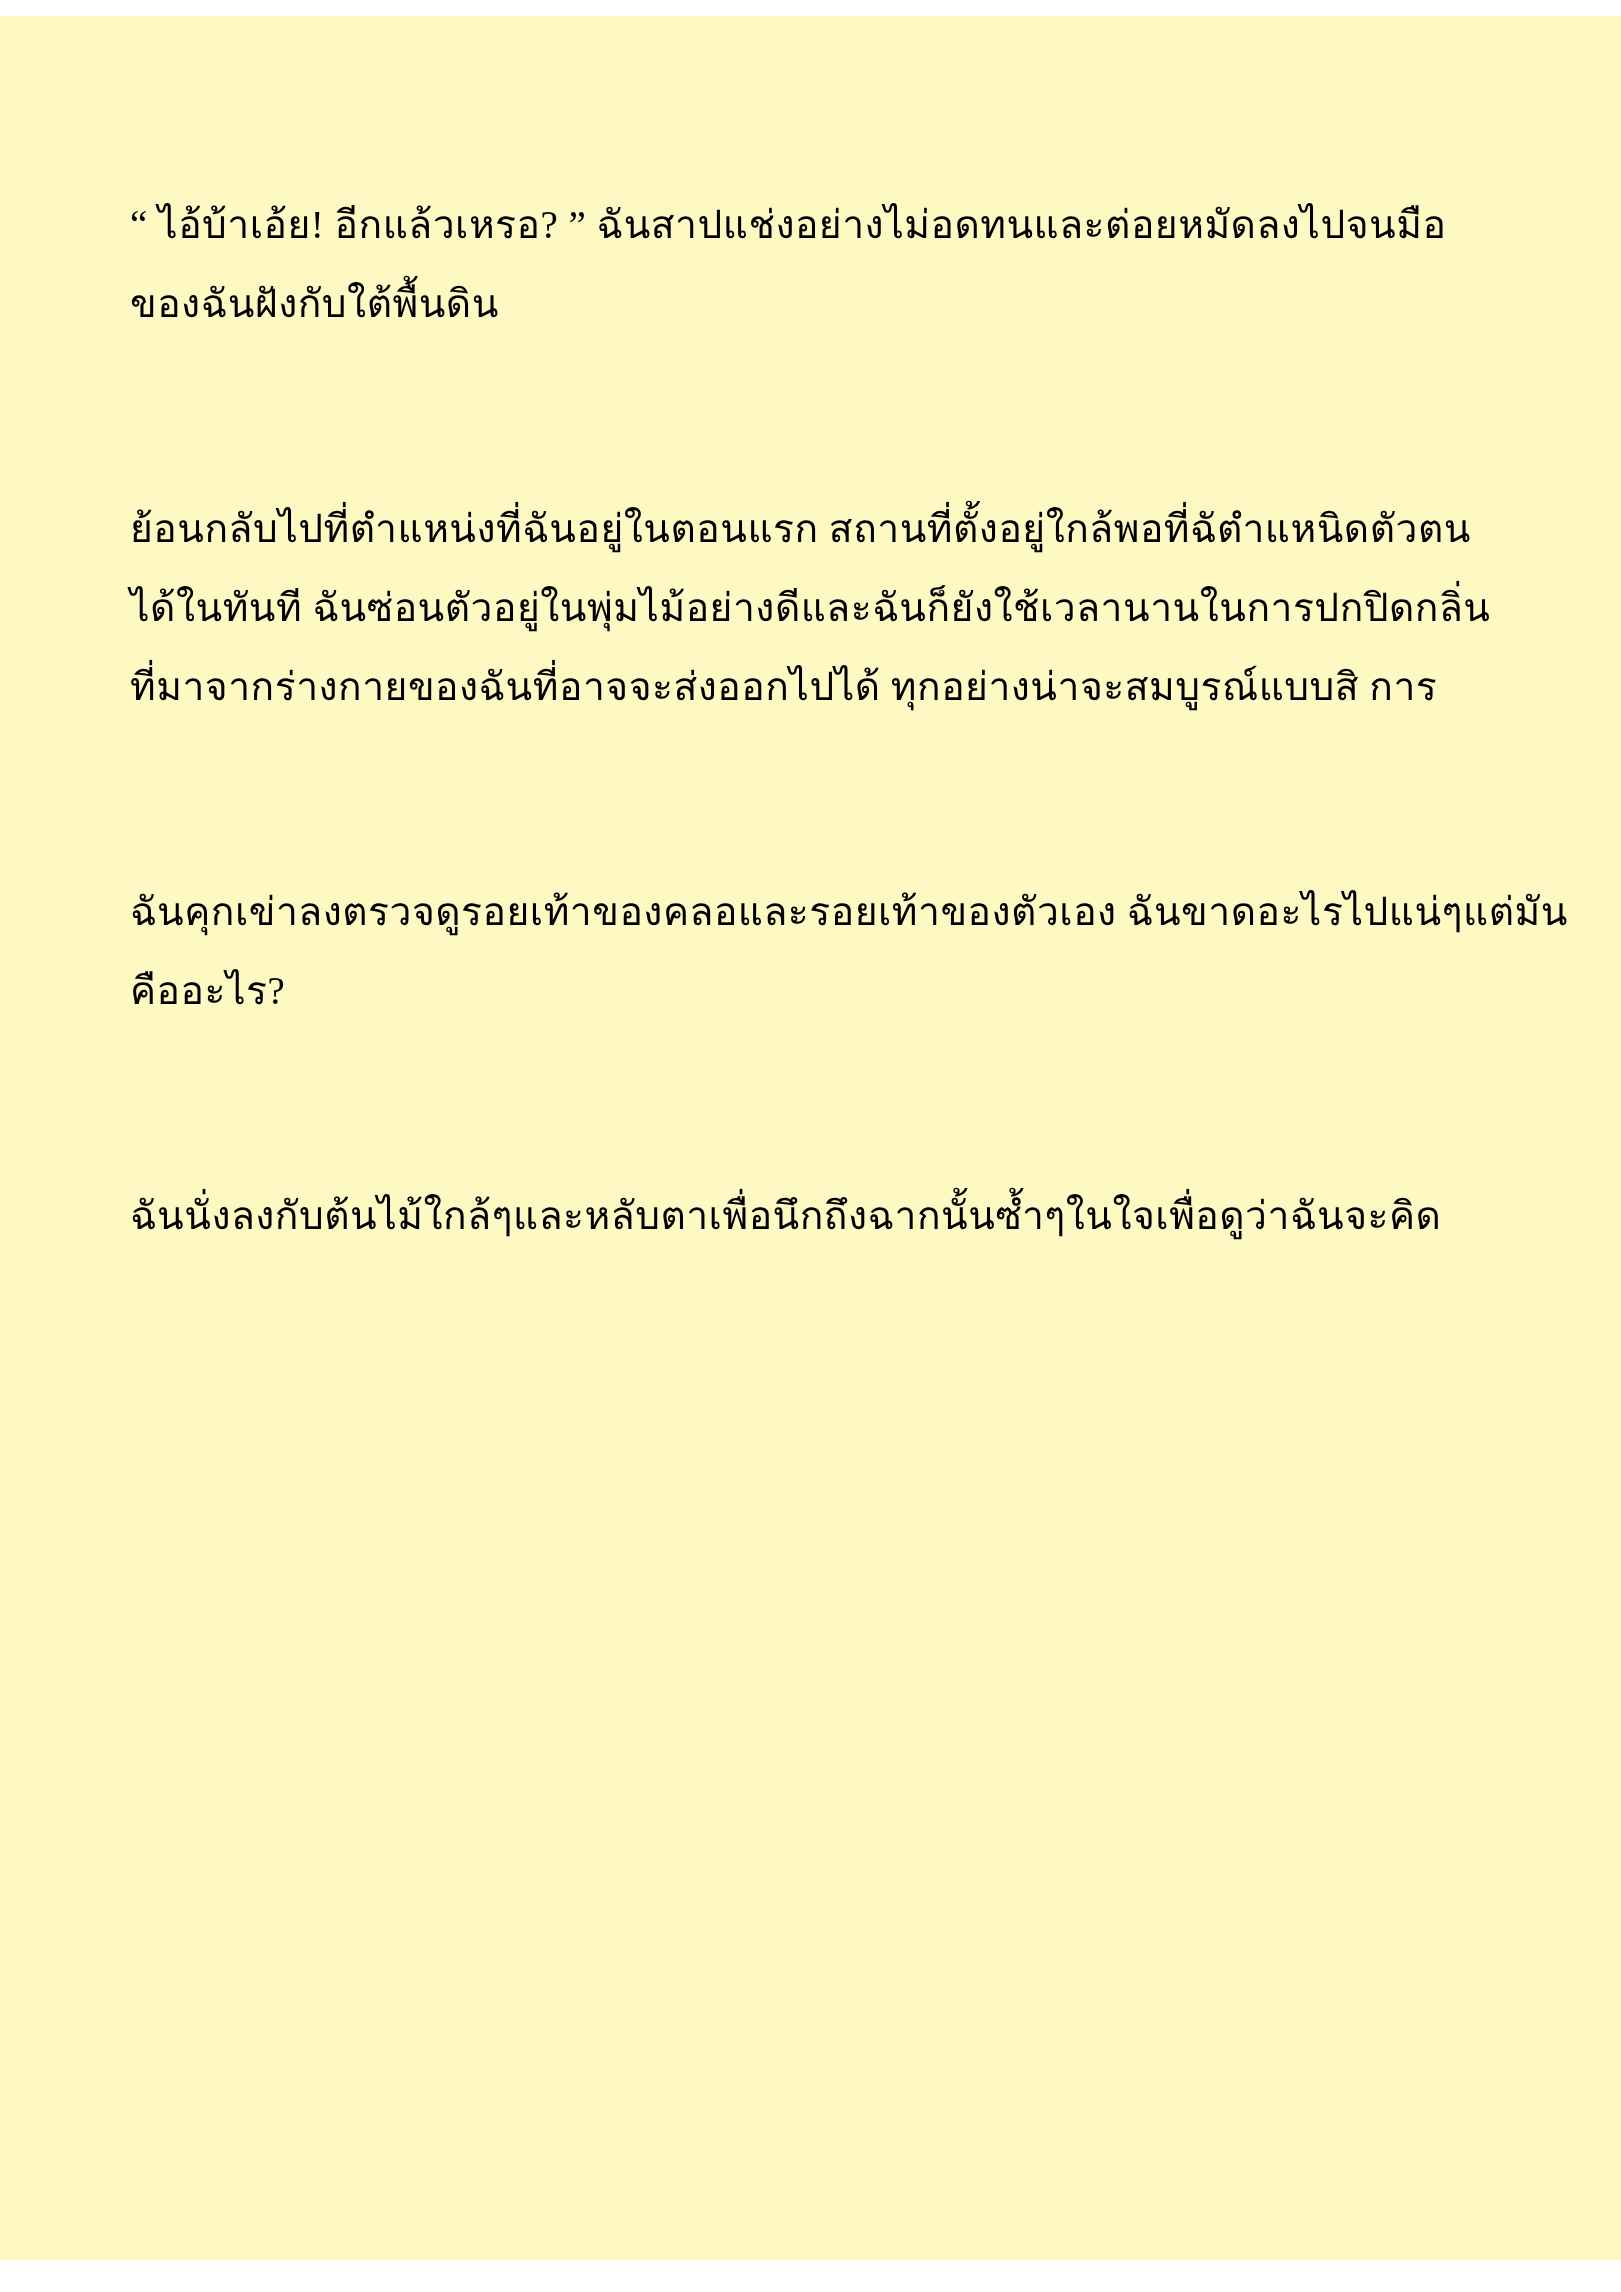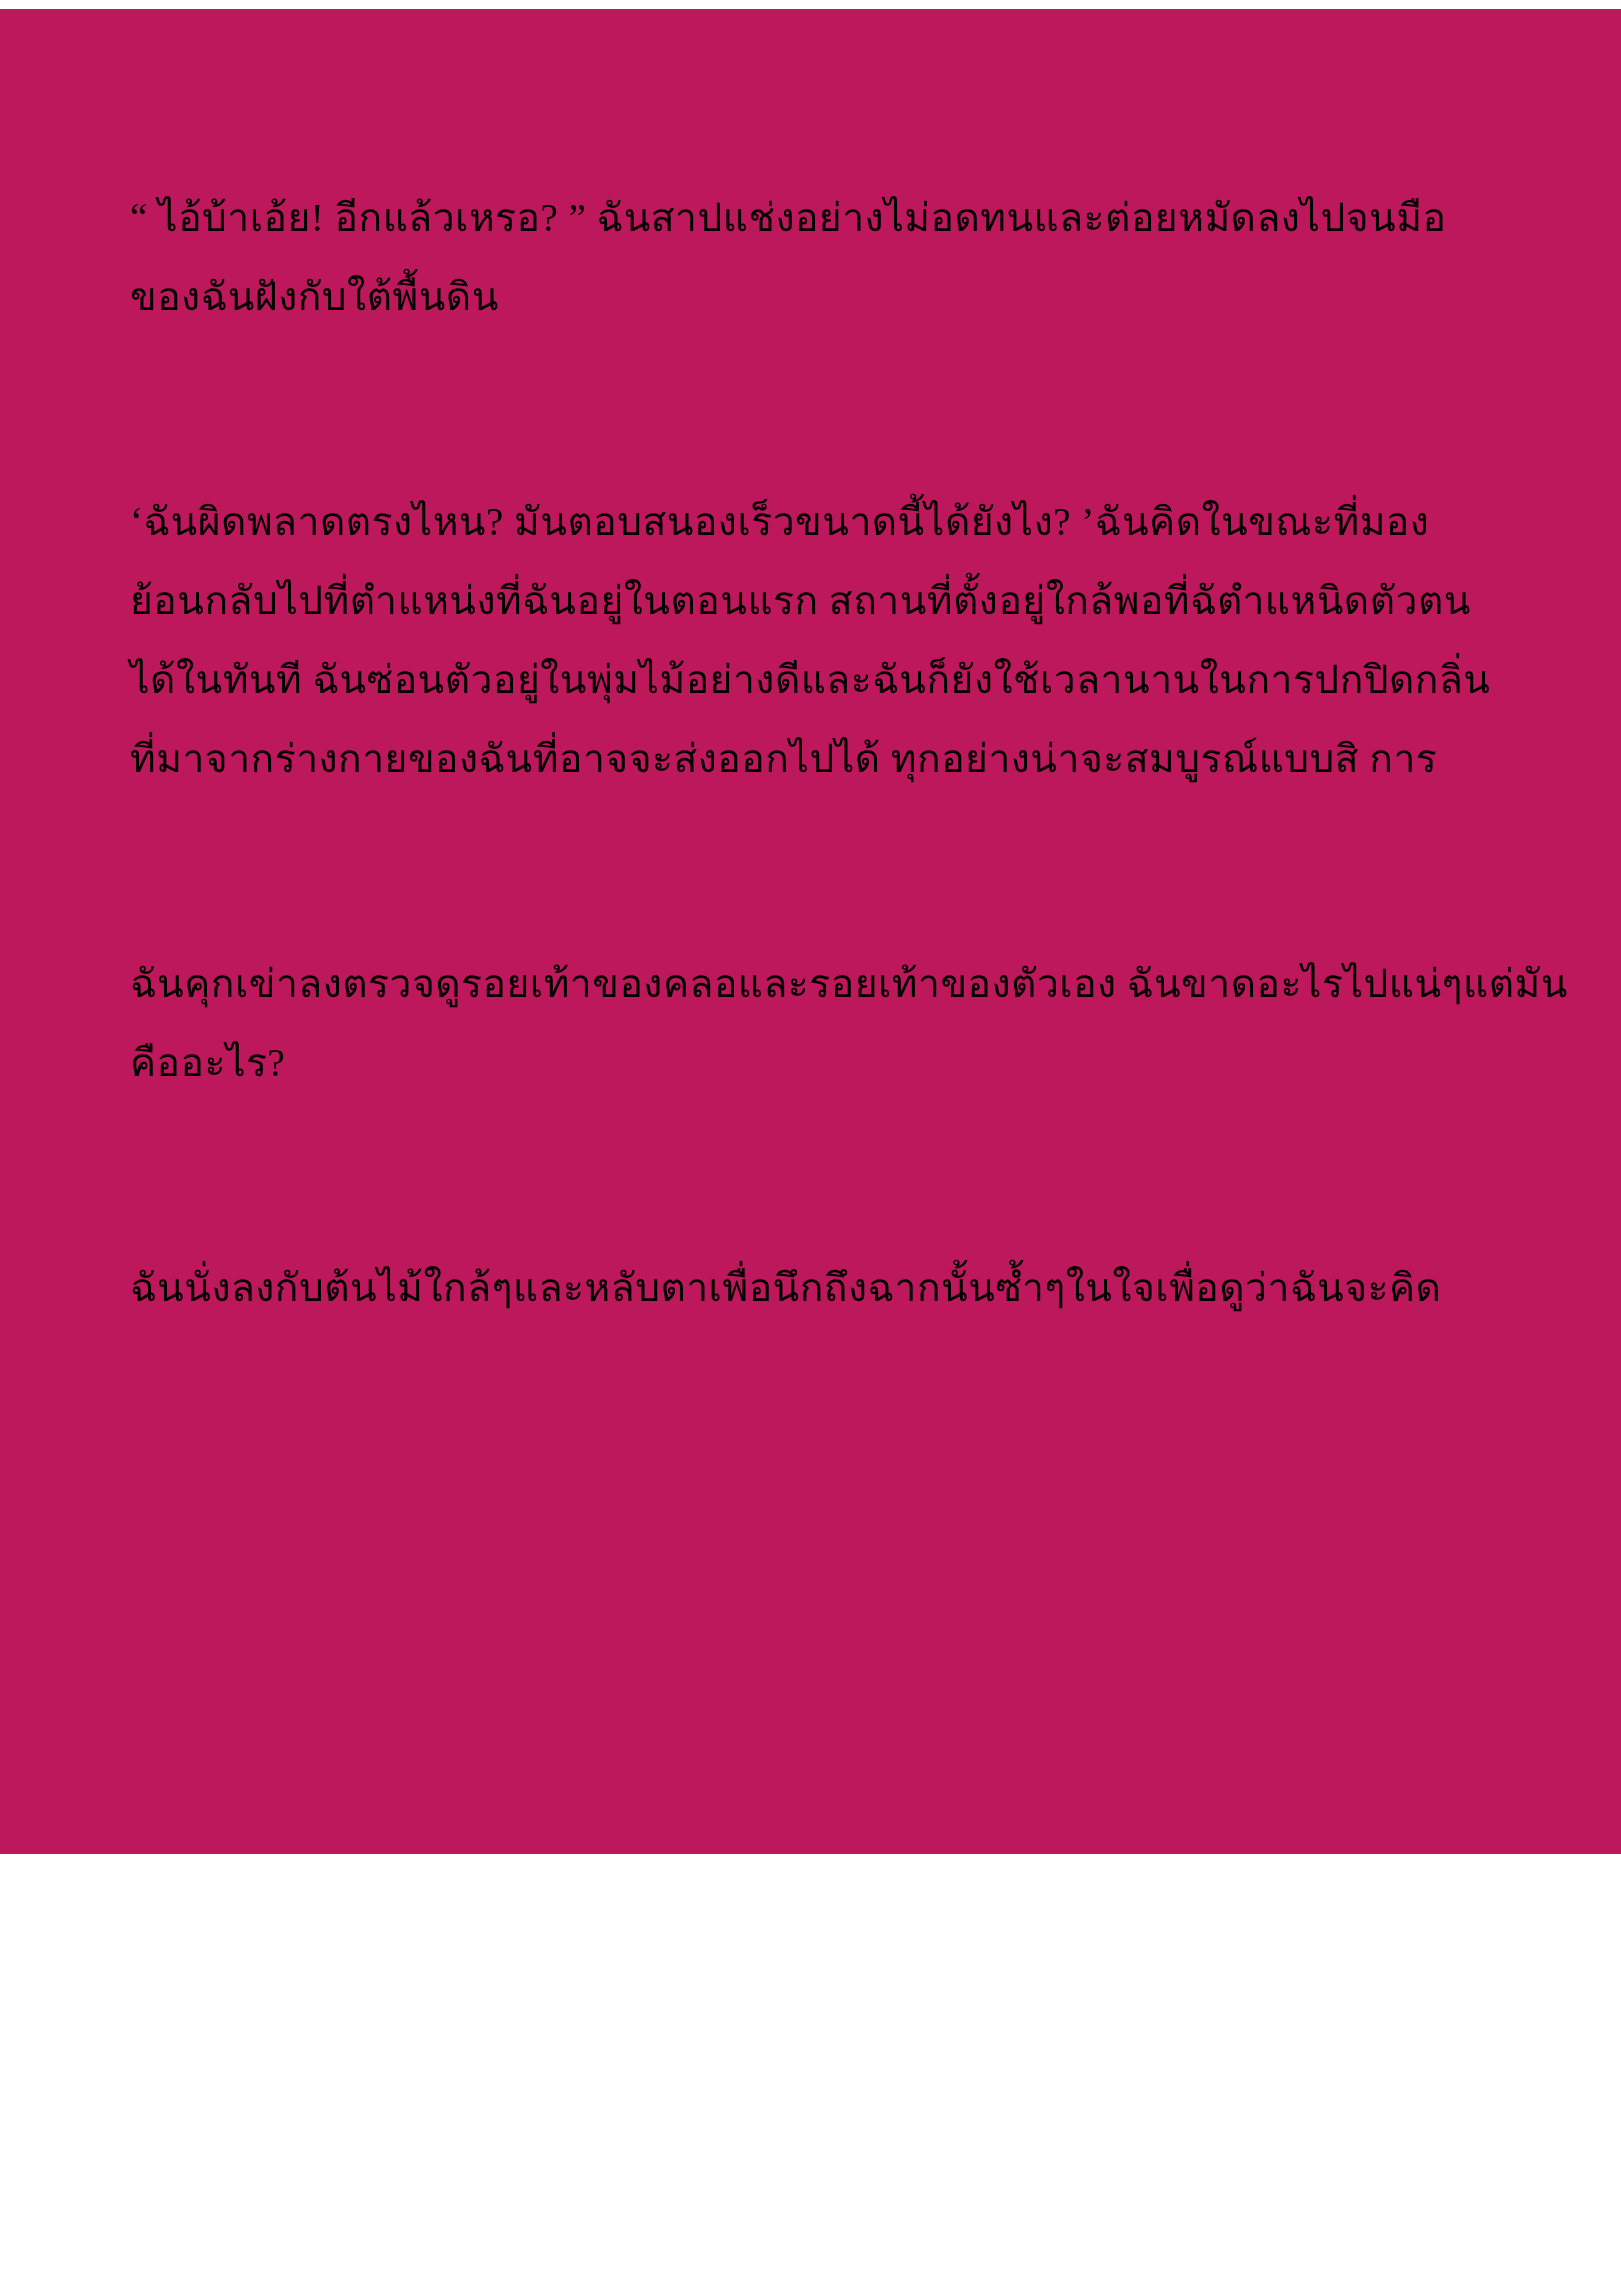--- a/index.html
+++ b/index.html
@@ -3,23 +3,23 @@
 <meta charset="utf-8">
 <style>
   html, body {
     margin: 0;
     padding: 0;
     background: #ffffff;
   }
   .page {
     position: relative;
     width: 1621px;
-    height: 1845px;
-    margin: 9px auto;
-    background: #be185d;
+    height: 2244px;
+    margin: 16px auto;
+    background: #fef9c3;
     color: #000000;
     box-sizing: border-box;
     padding: 169px 116px 0 130px;
     font-family: "Liberation Serif", "DejaVu Serif", sans-serif;
     overflow: hidden;
   }
   .paragraph {
     margin: 0 0 146px 0;
   }
   .line {
@@ -33,21 +33,20 @@
 <body>
 
 <div class="page">
 
   <div class="paragraph">
     <div class="line">“ ไอ้บ้าเอ้ย! อีกแล้วเหรอ? ” ฉันสาปแช่งอย่างไม่อดทนและต่อยหมัดลงไปจนมือ</div>
     <div class="line">ของฉันฝังกับใต้พื้นดิน</div>
   </div>
 
   <div class="paragraph">
-    <div class="line">‘ฉันผิดพลาดตรงไหน? มันตอบสนองเร็วขนาดนี้ได้ยังไง? ’ฉันคิดในขณะที่มอง</div>
     <div class="line">ย้อนกลับไปที่ตำแหน่งที่ฉันอยู่ในตอนแรก สถานที่ตั้งอยู่ใกล้พอที่ฉัตำแหนิดตัวตน</div>
     <div class="line">ได้ในทันที ฉันซ่อนตัวอยู่ในพุ่มไม้อย่างดีและฉันก็ยังใช้เวลานานในการปกปิดกลิ่น</div>
     <div class="line">ที่มาจากร่างกายของฉันที่อาจจะส่งออกไปได้ ทุกอย่างน่าจะสมบูรณ์แบบสิ การ</div>
   </div>
 
   <div class="paragraph">
     <div class="line">ฉันคุกเข่าลงตรวจดูรอยเท้าของคลอและรอยเท้าของตัวเอง ฉันขาดอะไรไปแน่ๆแต่มัน</div>
     <div class="line">คืออะไร?</div>
   </div>
 

